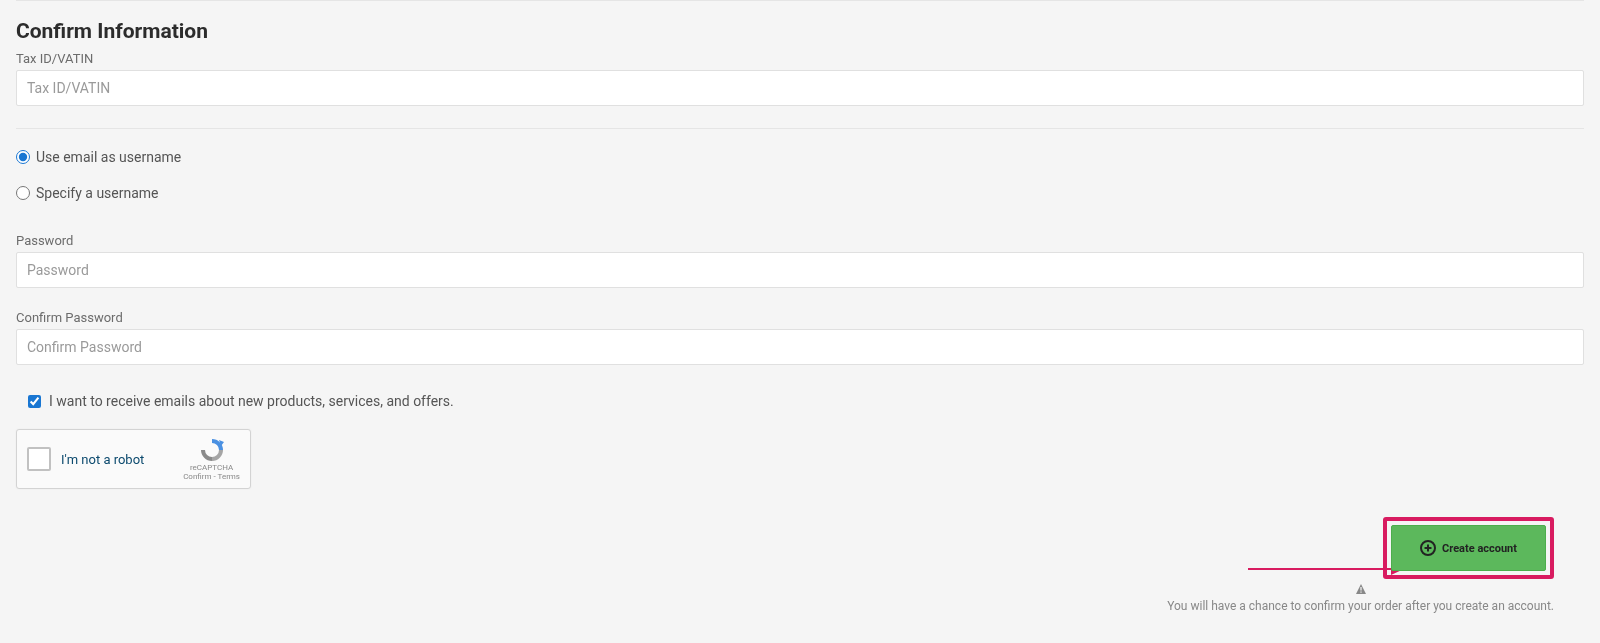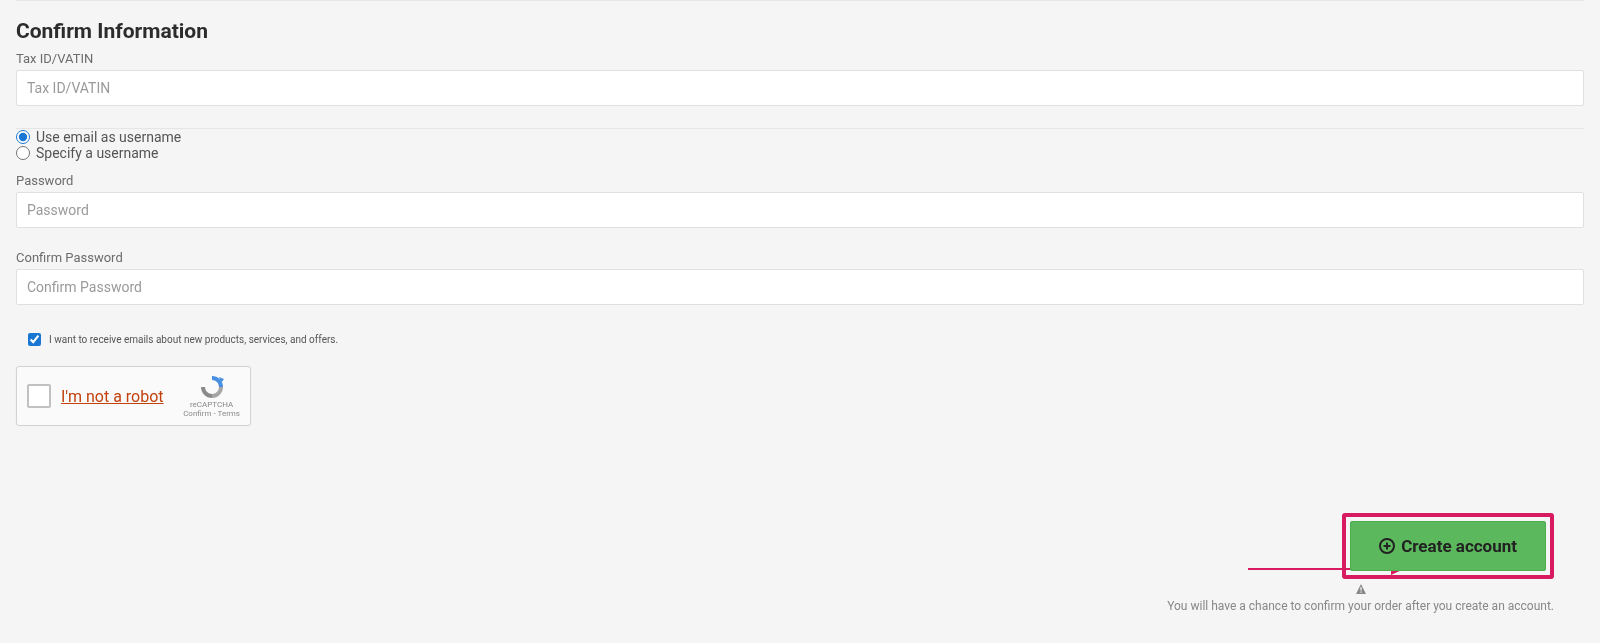--- a/index.html
+++ b/index.html
@@ -3,38 +3,38 @@
   <meta charset="utf-8">
   <style>
     * { box-sizing: border-box; margin: 0; padding: 0; font-family: -apple-system, BlinkMacSystemFont, "Segoe UI", Roboto, Arial, sans-serif; }
     body { background: #f5f5f5; color: #4a4a4a; width: 1600px; height: 643px; overflow: hidden; position: relative; }
     .container { padding: 0 16px; }
     hr.section-divider { border: none; border-top: 1px solid #e5e5e5; margin: 0; }
     .section-heading { font-size: 21px; font-weight: 700; color: #2c2c2c; margin: 18px 0 8px 0; }
     .field-label { font-size: 13px; color: #6c6c6c; margin-bottom: 4px; display: block; }
     .text-input { width: 100%; height: 36px; padding: 6px 10px; font-size: 14px; color: #555; background: #fff; border: 1px solid #e0e0e0; border-radius: 2px; outline: none; }
     .text-input::placeholder { color: #9a9a9a; }
-    .radio-row { display: flex; align-items: center; margin: 0 0; }
+    .radio-row { display: flex; align-items: center; margin: 20px 0; }
     .radio-row input[type="radio"] { margin-right: 6px; accent-color: #1976d2; width: 14px; height: 14px; cursor: pointer; }
     .radio-row label { font-size: 14px; color: #555; cursor: pointer; }
     .checkbox-row { display: flex; align-items: center; margin: 28px 0 20px 12px; }
     .checkbox-row input[type="checkbox"] { margin-right: 8px; accent-color: #1976d2; width: 13px; height: 13px; cursor: pointer; }
-    .checkbox-row label { font-size: 10px; color: #555; cursor: pointer; }
+    .checkbox-row label { font-size: 14px; color: #555; cursor: pointer; }
     .gap-medium { height: 22px; }
     .gap-small { height: 12px; }
     .recaptcha-box { width: 235px; height: 60px; background: #fafafa; border: 1px solid #d3d3d3; border-radius: 3px; display: flex; align-items: center; padding: 0 10px 0 10px; position: relative; margin-top: 12px; box-shadow: 0 0 2px rgba(0,0,0,0.05); }
     .recaptcha-check { width: 24px; height: 24px; border: 2px solid #c1c1c1; border-radius: 2px; background: #fff; margin-right: 10px; cursor: pointer; }
-    .recaptcha-label { font-size: 16px; color: #c2410c; flex: 1; text-decoration: underline; }
+    .recaptcha-label { font-size: 13px; color: #0c4a6e; flex: 1; }
     .recaptcha-brand { display: flex; flex-direction: column; align-items: center; font-size: 8px; color: #888; line-height: 1.1; }
     .recaptcha-brand .logo { width: 26px; height: 26px; position: relative; margin-bottom: 1px; }
     .recaptcha-brand .logo svg { display: block; }
     .bottom-area { position: absolute; right: 46px; bottom: 30px; display: flex; flex-direction: column; align-items: flex-end; }
     .arrow-annotation { position: absolute; right: 194px; bottom: 64px; display: flex; align-items: center; }
     .create-btn-wrap { border: 4px solid #d81b60; padding: 4px; border-radius: 3px; }
-    .create-btn { background: #5cb85c; color: #222; border: 1px solid #4cae4c; padding: 14px 28px; font-size: 17px; font-weight: 700; cursor: pointer; display: flex; align-items: center; gap: 6px; border-radius: 2px; }
+    .create-btn { background: #5cb85c; color: #222; border: 1px solid #4cae4c; padding: 14px 28px; font-size: 11px; font-weight: 700; cursor: pointer; display: flex; align-items: center; gap: 6px; border-radius: 2px; }
     .plus-circle { display: inline-flex; }
     .confirm-hint { font-size: 12px; color: #888; margin-top: 4px; display: flex; align-items: center; gap: 4px; flex-direction: column; }
     .warn-icon { display: inline-flex; }
   </style>
 </head>
 <body>
 
 <div class="container">
   <hr class="section-divider">
   <h2 class="section-heading">Confirm Information</h2>

